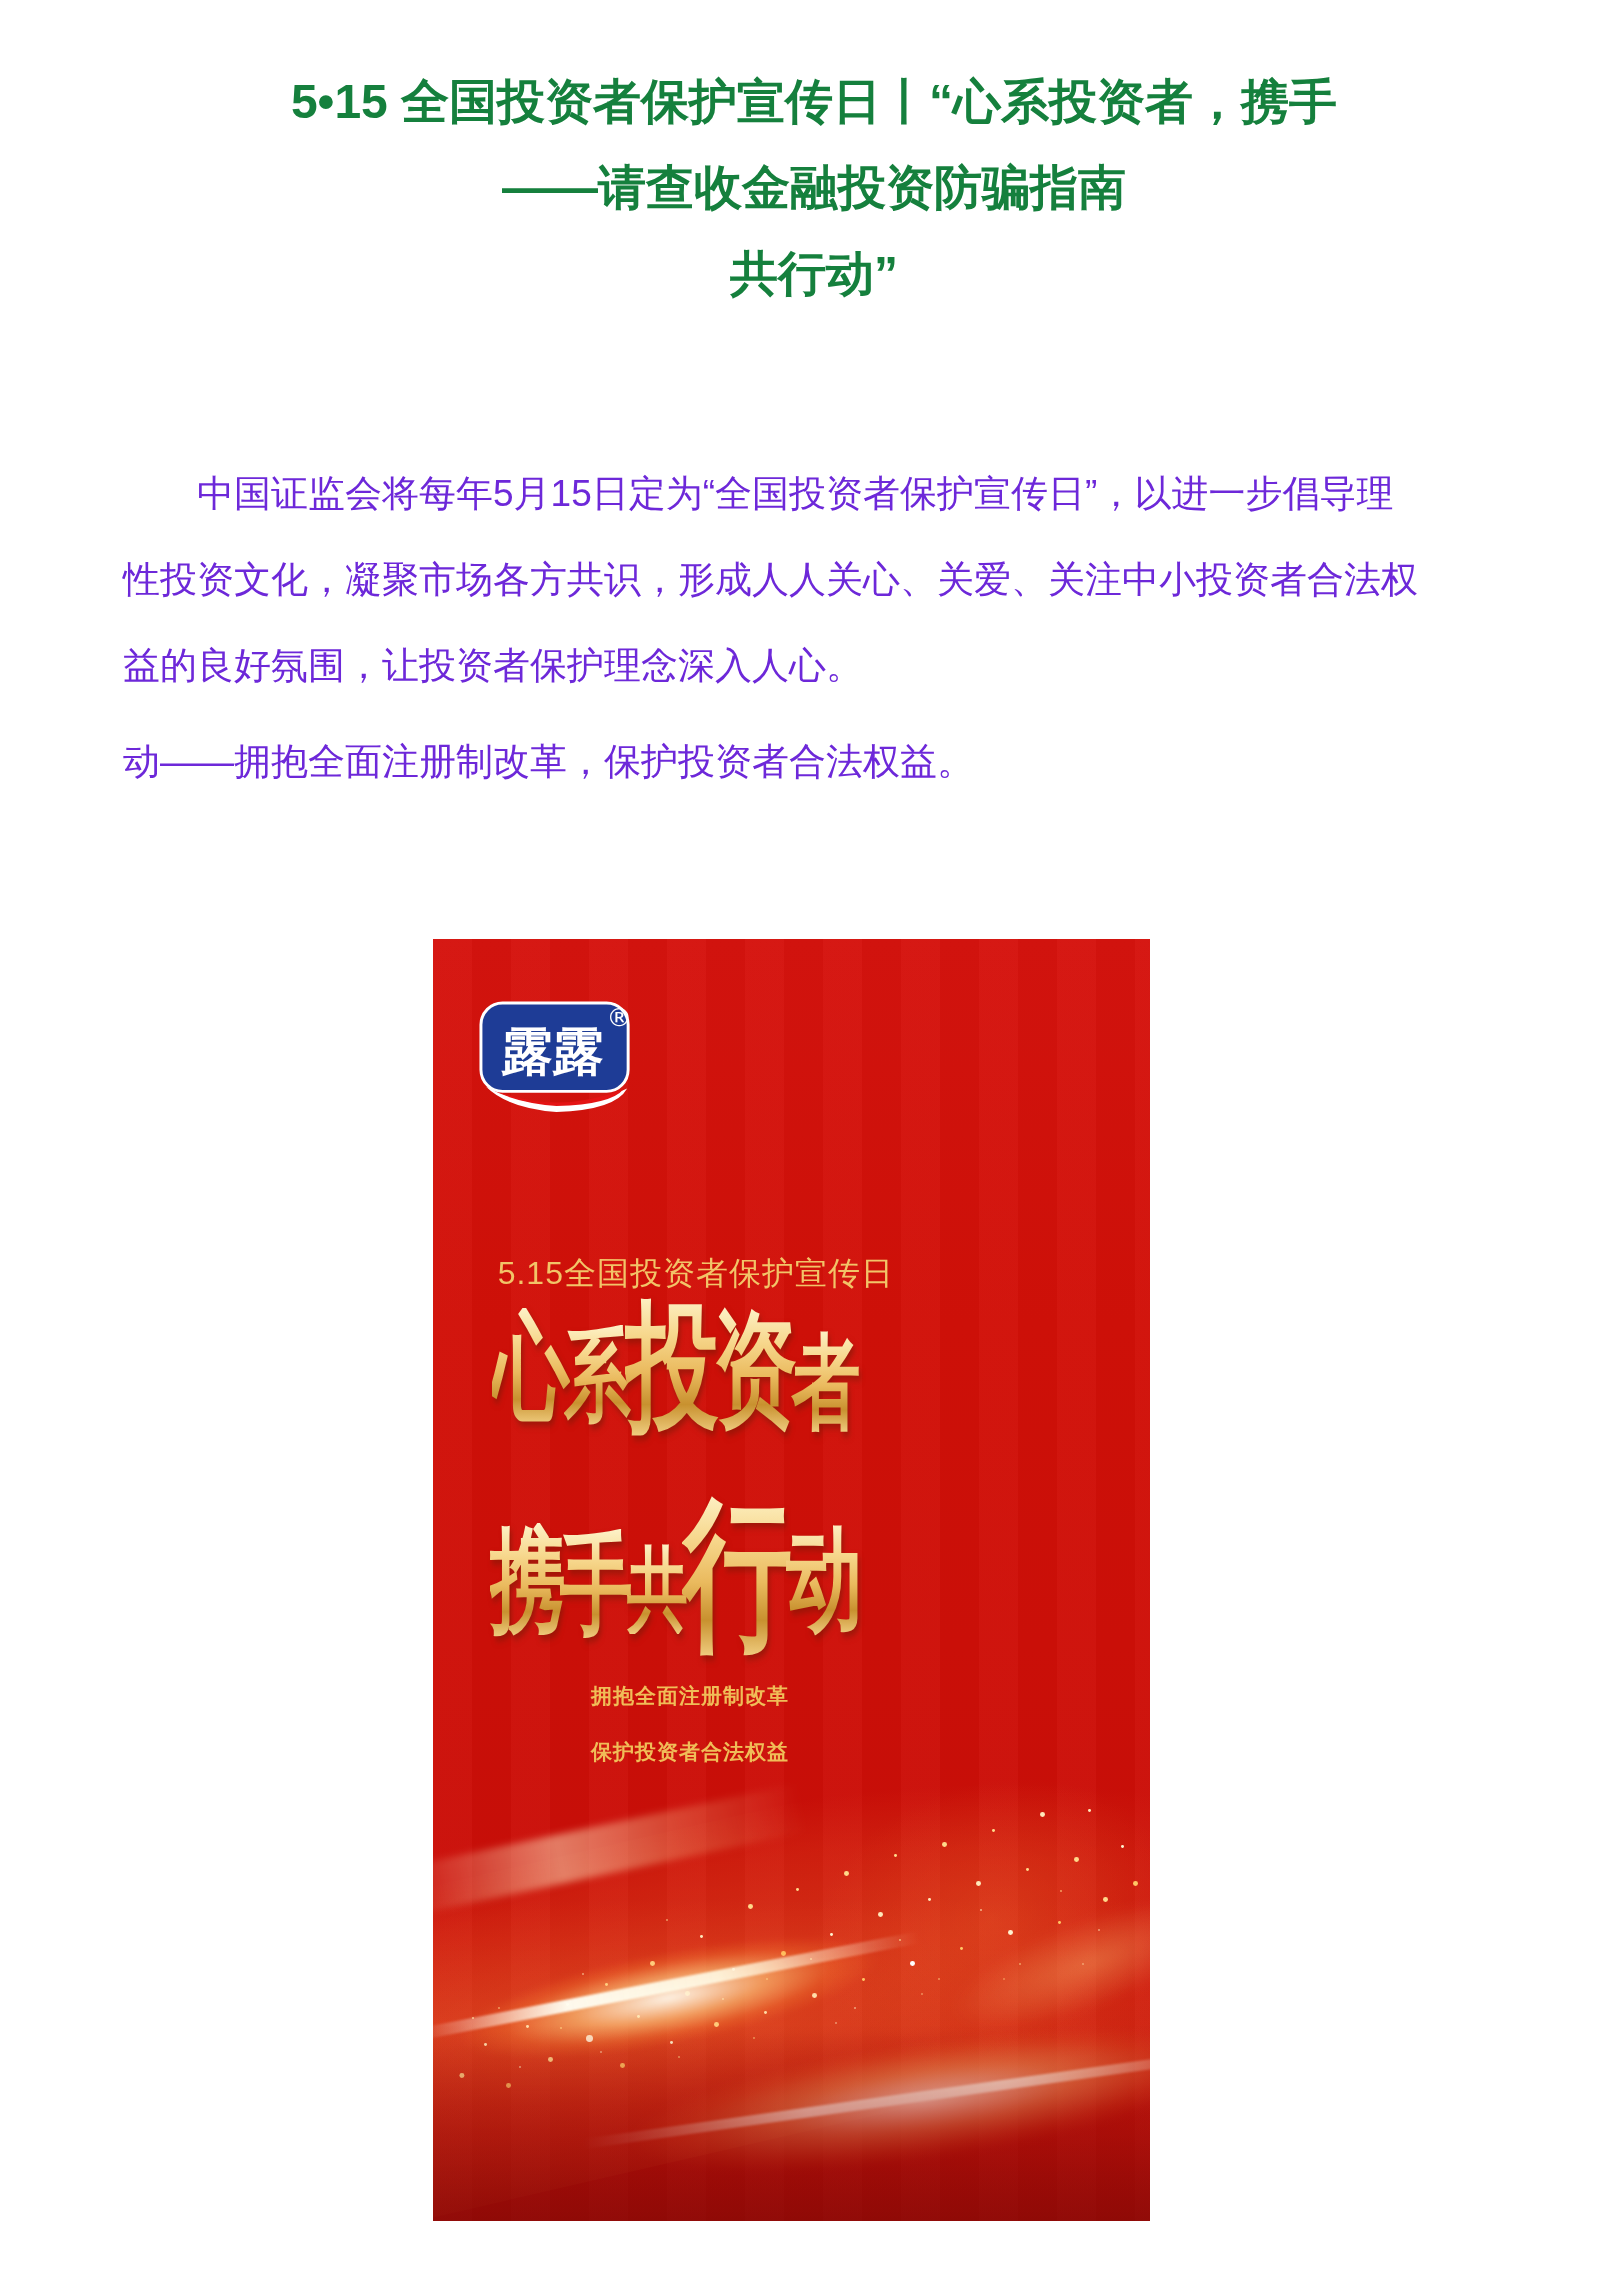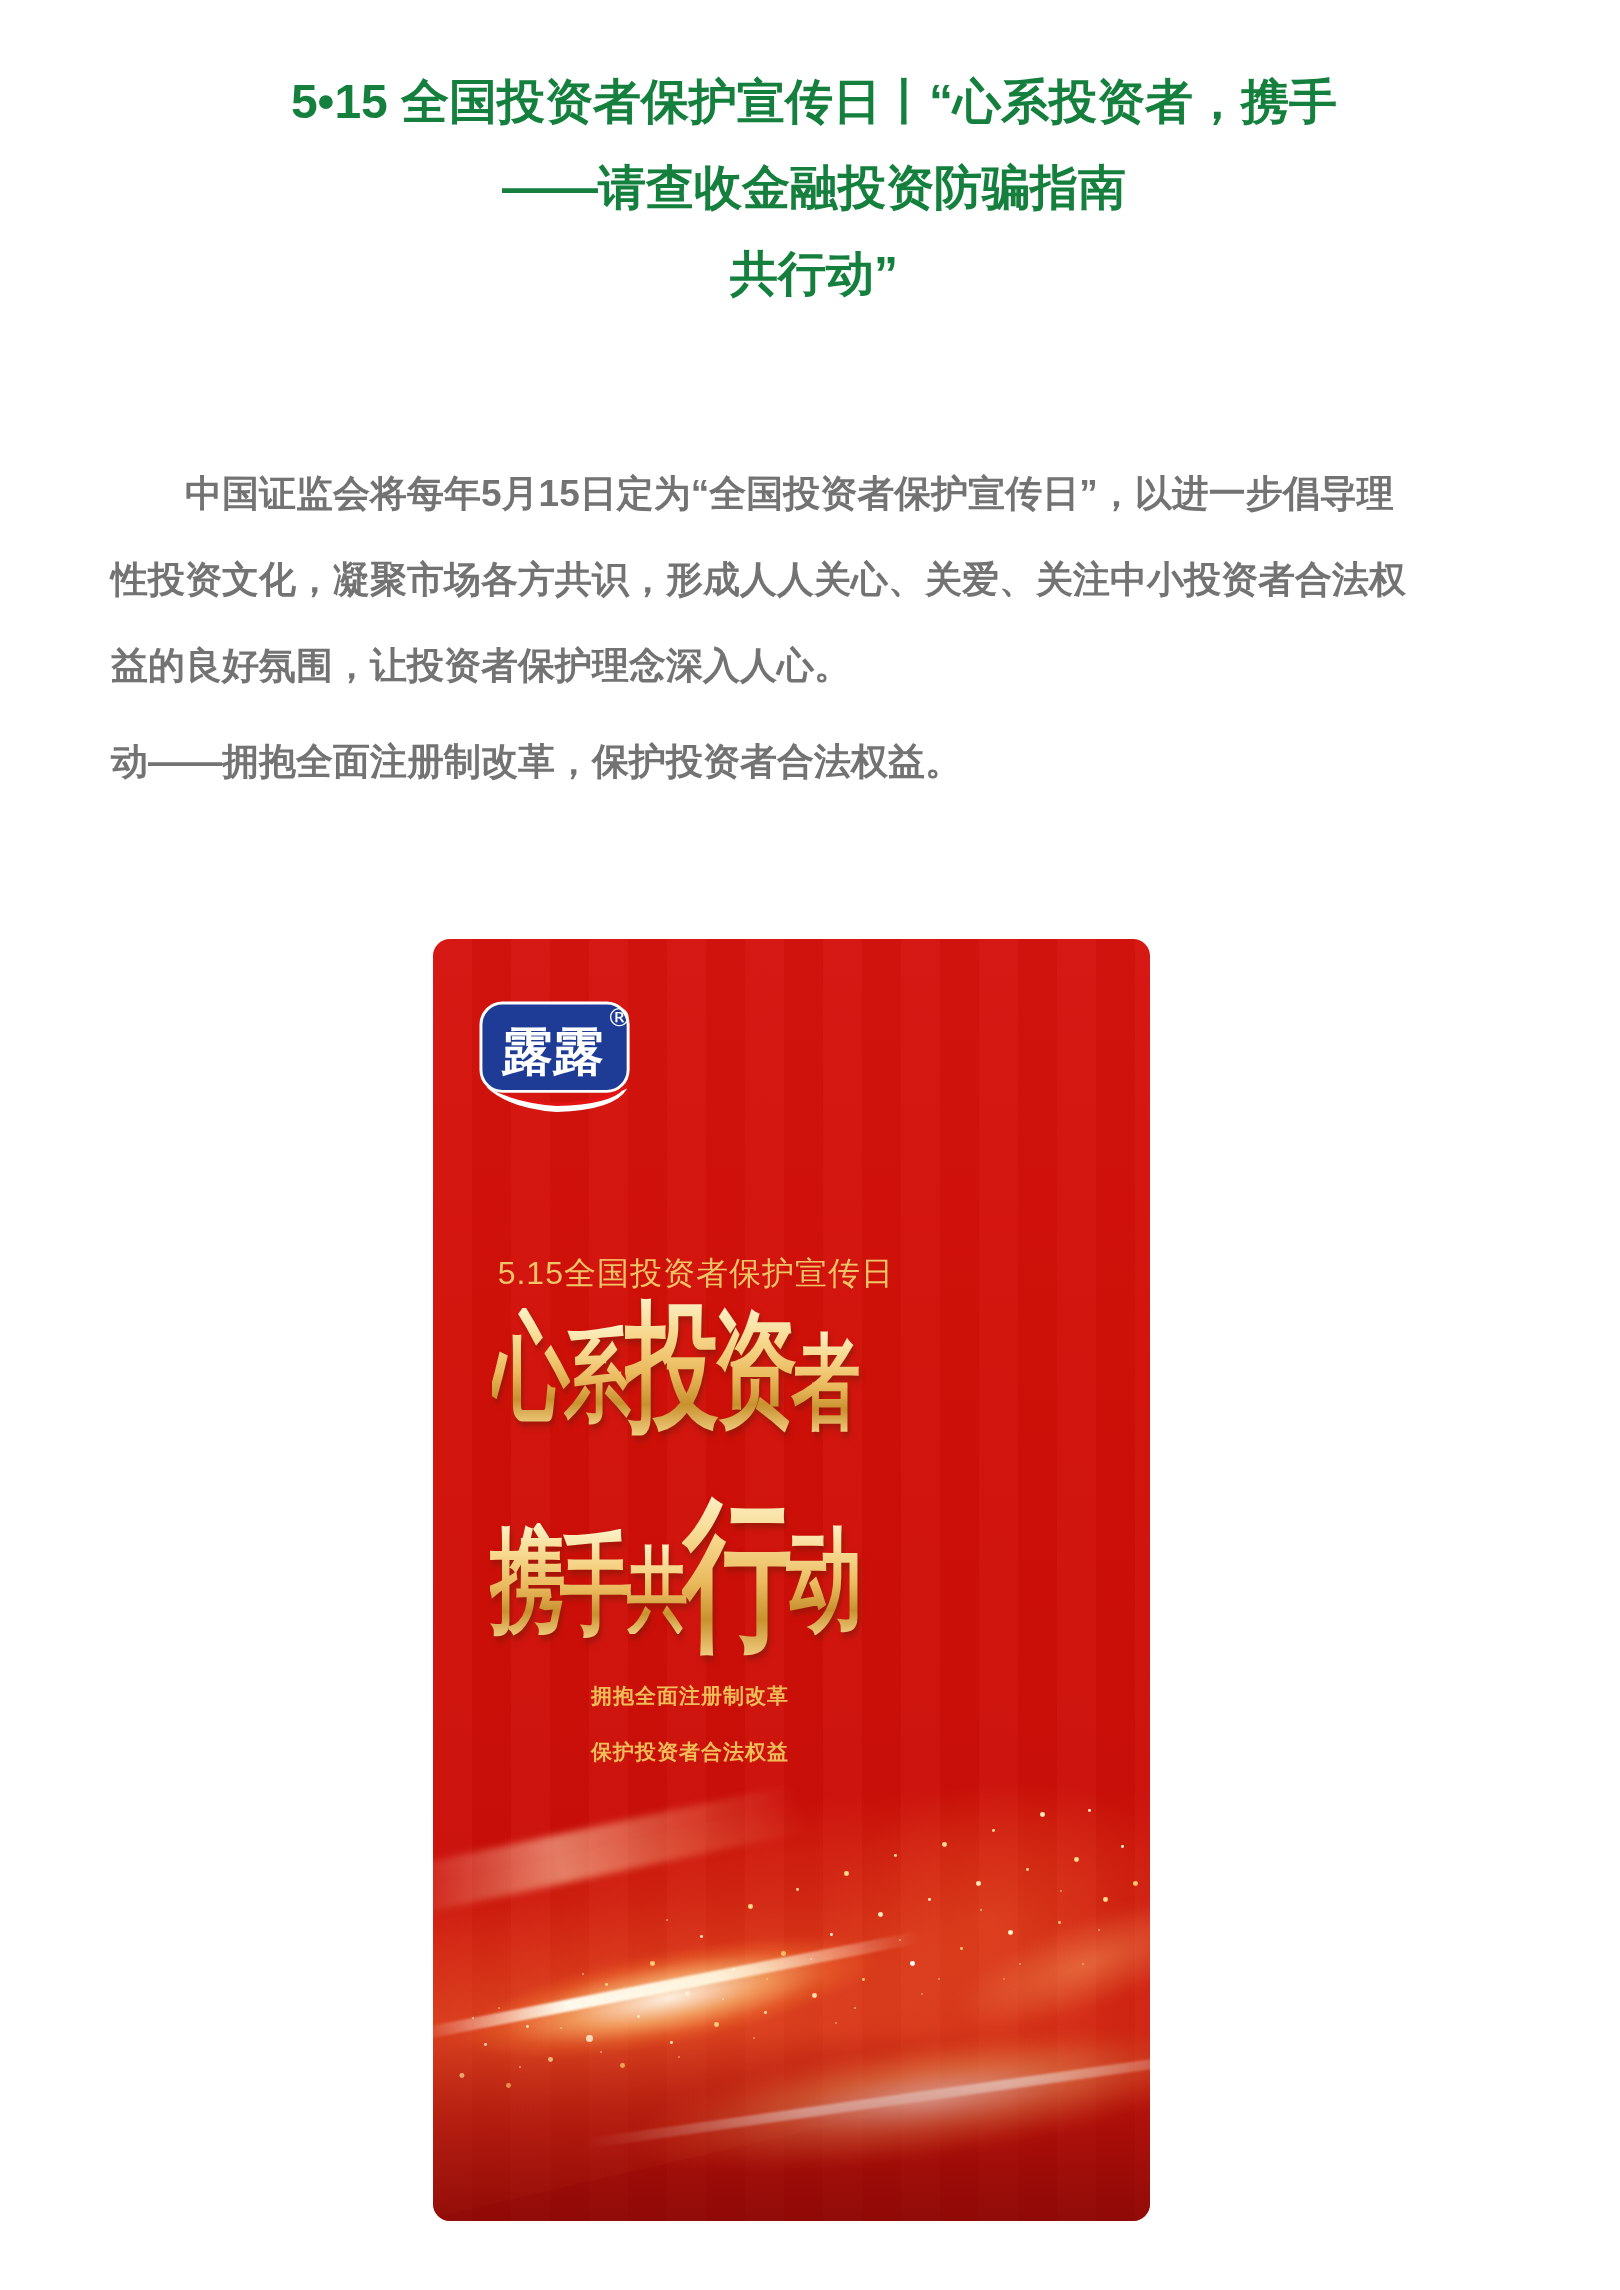--- a/index.html
+++ b/index.html
@@ -5,29 +5,29 @@
   html,body{margin:0;padding:0;background:#ffffff;}
   .page{position:relative;width:1620px;height:2291px;background:#ffffff;overflow:hidden;
         font-family:"Liberation Sans","DejaVu Sans",sans-serif;}
 
   
   .title{position:absolute;top:55px;left:0;width:100%;margin:4px;
          text-align:center;font-size:48px;font-weight:bold;color:#15803d;line-height:86px;}
   .title-line{display:block;}
 
   
-  .body-text{position:absolute;top:451px;left:111px;width:1421px;
-             font-size:37px;color:#737373;line-height:86px;font-weight:bold;}
+  .body-text{position:absolute;top:451px;left:123px;width:1421px;
+             font-size:37px;color:#6d28d9;line-height:86px;}
   .para{margin:0 0 9.8px 0;}
   .tline{display:block;white-space:nowrap;}
   .indent{text-indent:74px;}
 
   
   .poster{position:absolute;left:433px;top:939px;width:717px;height:1282px;overflow:hidden;
-          background:linear-gradient(180deg,#d5130e 0%,#d11008 30%,#ce0f08 55%,#c90e08 78%,#b60d07 100%);border-radius:17px;}
+          background:linear-gradient(180deg,#d5130e 0%,#d11008 30%,#ce0f08 55%,#c90e08 78%,#b60d07 100%);}
   .poster-stripes{position:absolute;inset:0;
           background:repeating-linear-gradient(90deg,rgba(255,255,255,0.025) 0 39px,rgba(0,0,0,0.02) 39px 78px);}
 
   
   .mid-glow{position:absolute;left:0;top:961px;width:100%;height:294px;
           background:linear-gradient(180deg,rgba(255,100,40,0) 0%,rgba(255,110,50,0.22) 45%,rgba(230,60,25,0.12) 70%,rgba(200,30,15,0) 100%);}
   .dust{position:absolute;left:-59px;top:863px;width:882px;height:323px;transform:rotate(-13deg);
           background:radial-gradient(ellipse at 30% 55%,rgba(255,160,70,0.30),rgba(255,140,60,0.12) 55%,rgba(255,140,60,0) 75%);}
   .dust2{position:absolute;left:372px;top:843px;width:372px;height:274px;transform:rotate(-18deg);
           background:radial-gradient(ellipse at 50% 50%,rgba(255,150,60,0.18),rgba(255,150,60,0) 70%);}

